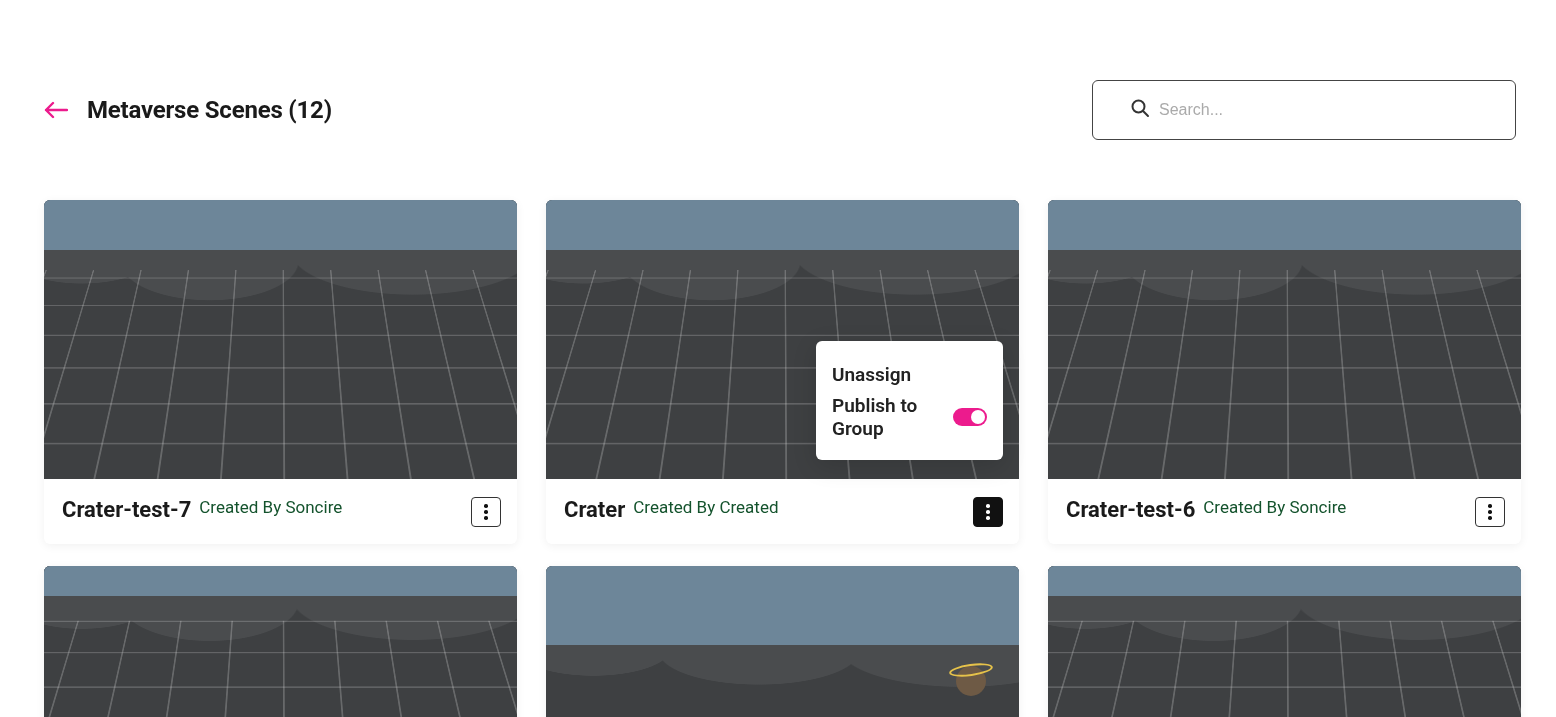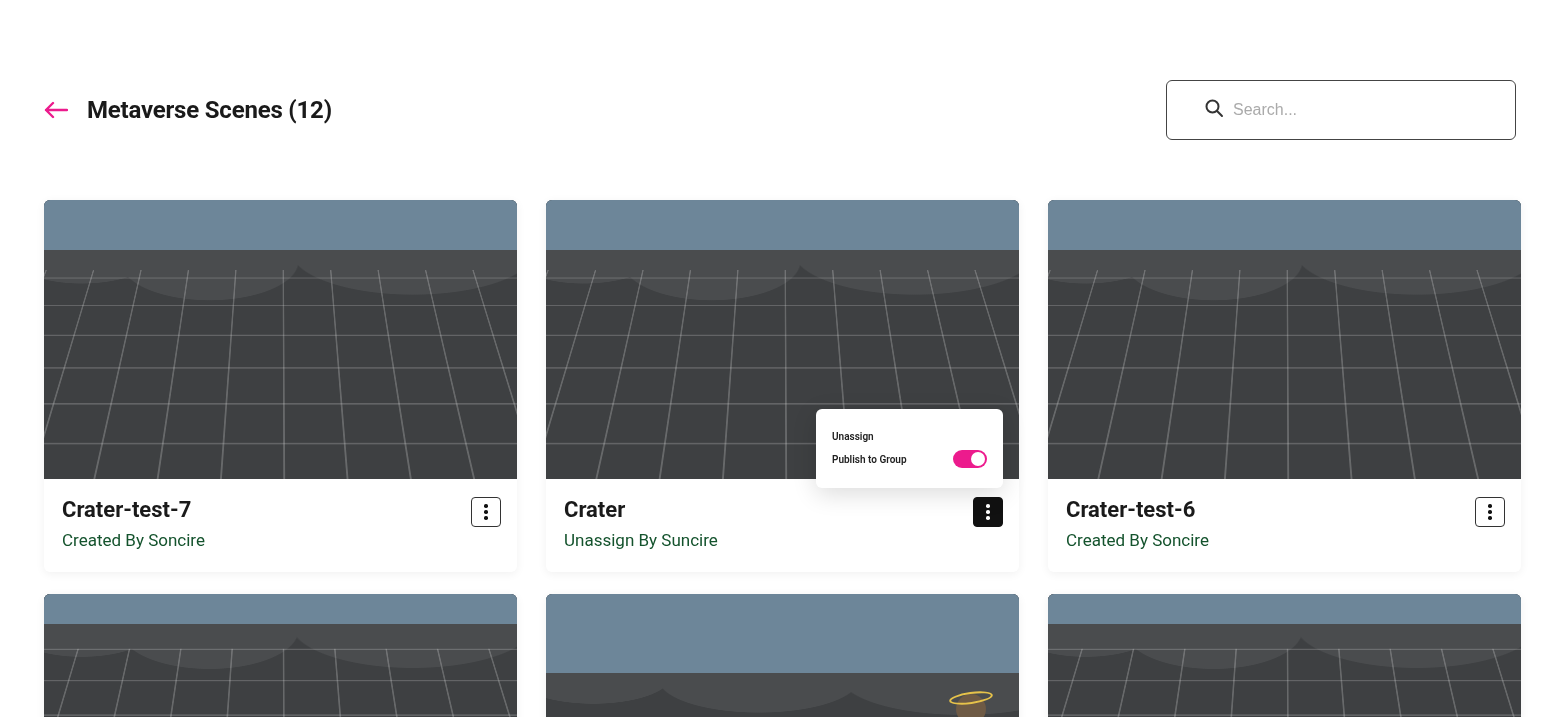--- a/index.html
+++ b/index.html
@@ -31,21 +31,21 @@
     align-items: center;
   }
   .page-title {
     font-size: 24px;
     font-weight: 700;
     color: #1a1a1a;
     letter-spacing: -0.2px;
   }
   .search-wrap {
     position: relative;
-    width: 350px;
+    width: 424px;
   }
   .search-icon {
     position: absolute;
     left: 38px;
     top: 50%;
     transform: translateY(-50%);
     color: #333;
     pointer-events: none;
   }
   .search-input {
@@ -135,21 +135,21 @@
   }
   .avatar-sprite .halo {
     position: absolute; top: -2px; left: 4px;
     width: 44px; height: 12px;
     border: 2px solid #e6c24a; border-radius: 50%;
     transform: rotate(-8deg);
   }
   .card-body {
     padding: 18px 16px 22px 18px;
     display: flex;
-    flex-direction: column;
+    flex-direction: row;
     gap: 8px;
     position: relative;
   }
   .card-title {
     font-size: 22px;
     font-weight: 700;
     color: #1a1a1a;
   }
   .card-sub {
     font-size: 17px;
@@ -188,21 +188,21 @@
     right: 16px;
     bottom: 84px;
     width: 187px;
     background: #fff;
     border-radius: 6px;
     box-shadow: 0 6px 24px rgba(0,0,0,0.14);
     padding: 18px 16px 16px;
     z-index: 10;
   }
   .popover-item {
-    font-size: 10px;
+    font-size: 19px;
     color: #222;
     font-weight: 600;
     display: flex;
     align-items: center;
     justify-content: space-between;
     padding: 4px 0;
     cursor: pointer;
   }
   .popover-item + .popover-item { }
   .toggle {
@@ -269,21 +269,21 @@
         </div>
         <div class="popover-item">
           <span>Publish to Group</span>
           <span class="toggle">
             <span class="knob"></span>
           </span>
         </div>
       </div>
       <div class="card-body">
         <div class="card-title">Crater</div>
-        <div class="card-sub">Unassign By Suncire</div>
+        <div class="card-sub">Created By Created</div>
         <button class="more-btn active">
           <span class="dots">
               <span></span>
               <span></span>
               <span></span>
             </span>
         </button>
       </div>
     </div>
 

